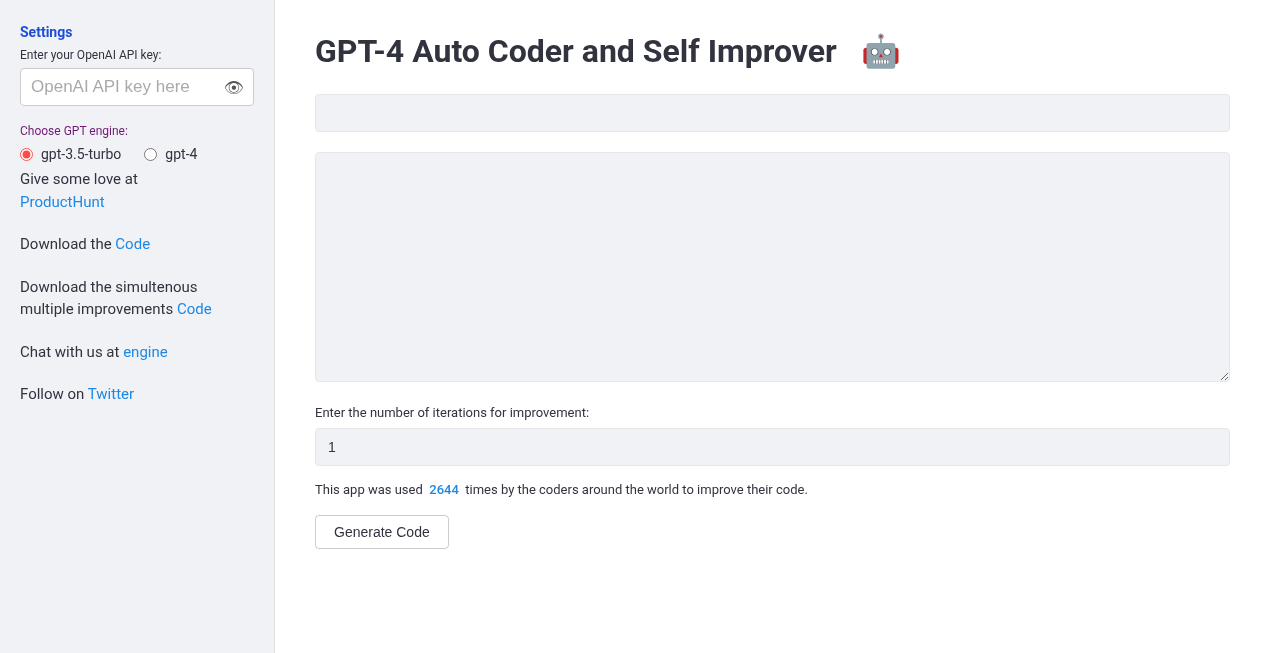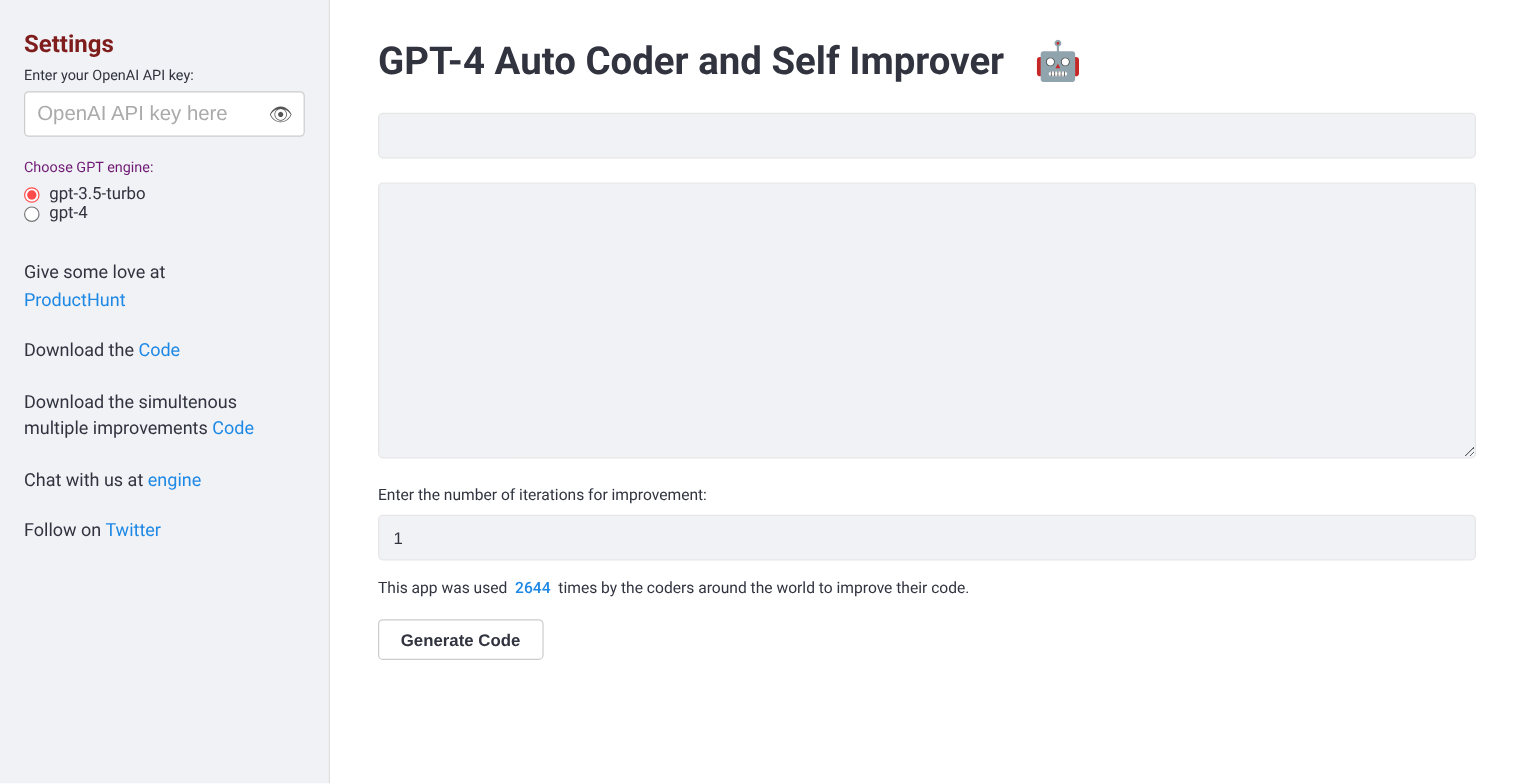--- a/index.html
+++ b/index.html
@@ -25,22 +25,22 @@
       padding: 24px 20px;
       border-right: 1px solid #e0e0e0;
       display: flex;
       flex-direction: column;
       gap: 0;
       overflow-y: auto;
     }
 
     .sidebar-section-title {
       font-weight: 700;
-      font-size: 20px;
-      color: #7f1d1d;
+      font-size: 14px;
+      color: #1d4ed8;
       margin-bottom: 8px;
     }
 
     .sidebar-label {
       font-size: 12px;
       color: #31333f;
       margin-bottom: 6px;
     }
 
     .api-key-wrapper {
@@ -74,23 +74,23 @@
     }
 
     .gpt-engine-label {
       font-size: 12px;
       color: #701a75;
       margin-bottom: 8px;
     }
 
     .radio-group {
       display: flex;
-      flex-direction: column;
-      gap: 0;
-      margin-bottom: 30px;
+      flex-direction: row;
+      gap: 23px;
+      margin-bottom: 6px;
     }
 
     .radio-item {
       display: flex;
       align-items: center;
       gap: 8px;
       cursor: pointer;
       font-size: 14px;
       color: #31333f;
     }
@@ -196,21 +196,20 @@
 
     .generate-btn {
       padding: 8px 18px;
       background: #ffffff;
       border: 1px solid #cccccc;
       border-radius: 4px;
       font-size: 14px;
       color: #31333f;
       cursor: pointer;
       transition: background 0.15s;
-      font-weight: bold;
     }
   </style>
 </head>
 <body>
 
 <div id="sidebar">
 
   <div class="sidebar-section-title">Settings</div>
 
   <div class="sidebar-label">Enter your OpenAI API key:</div>

